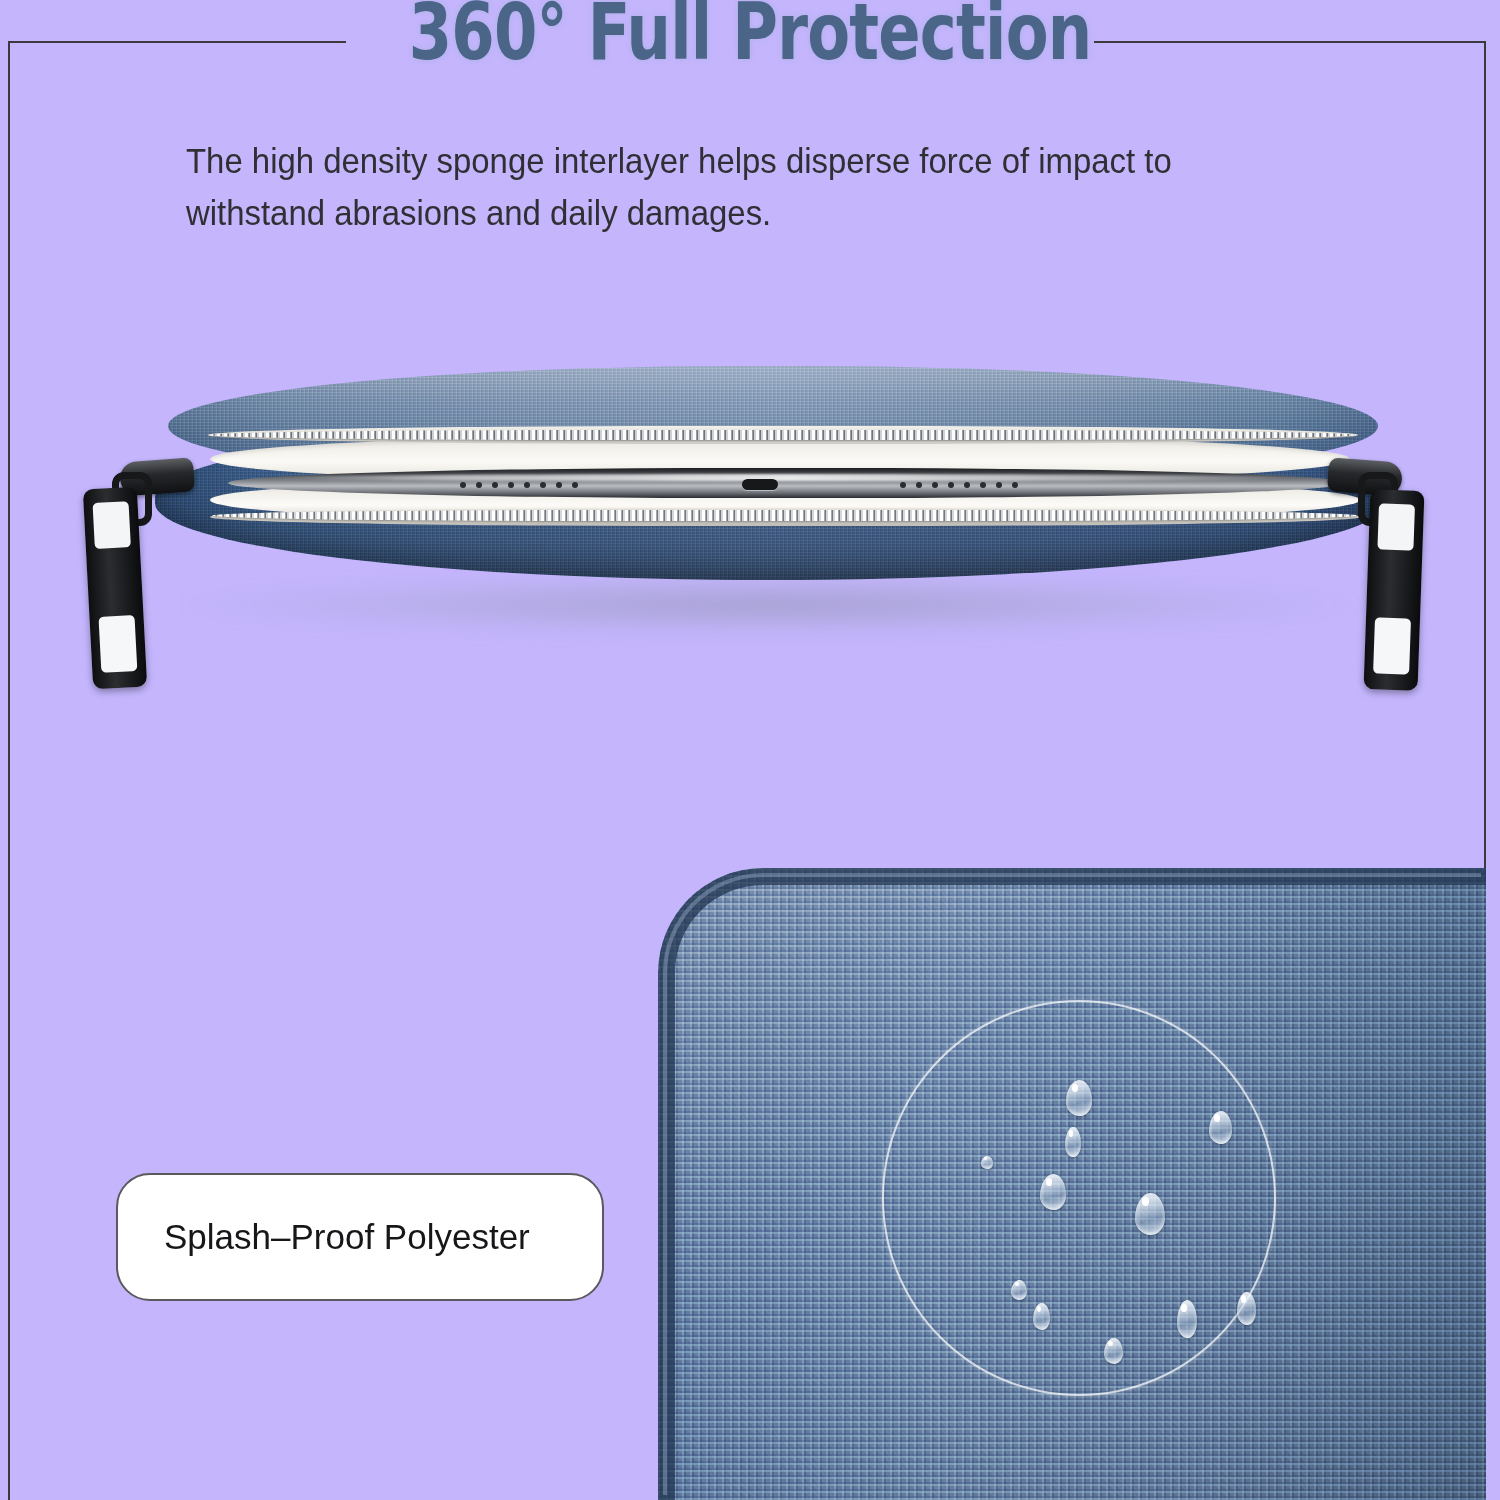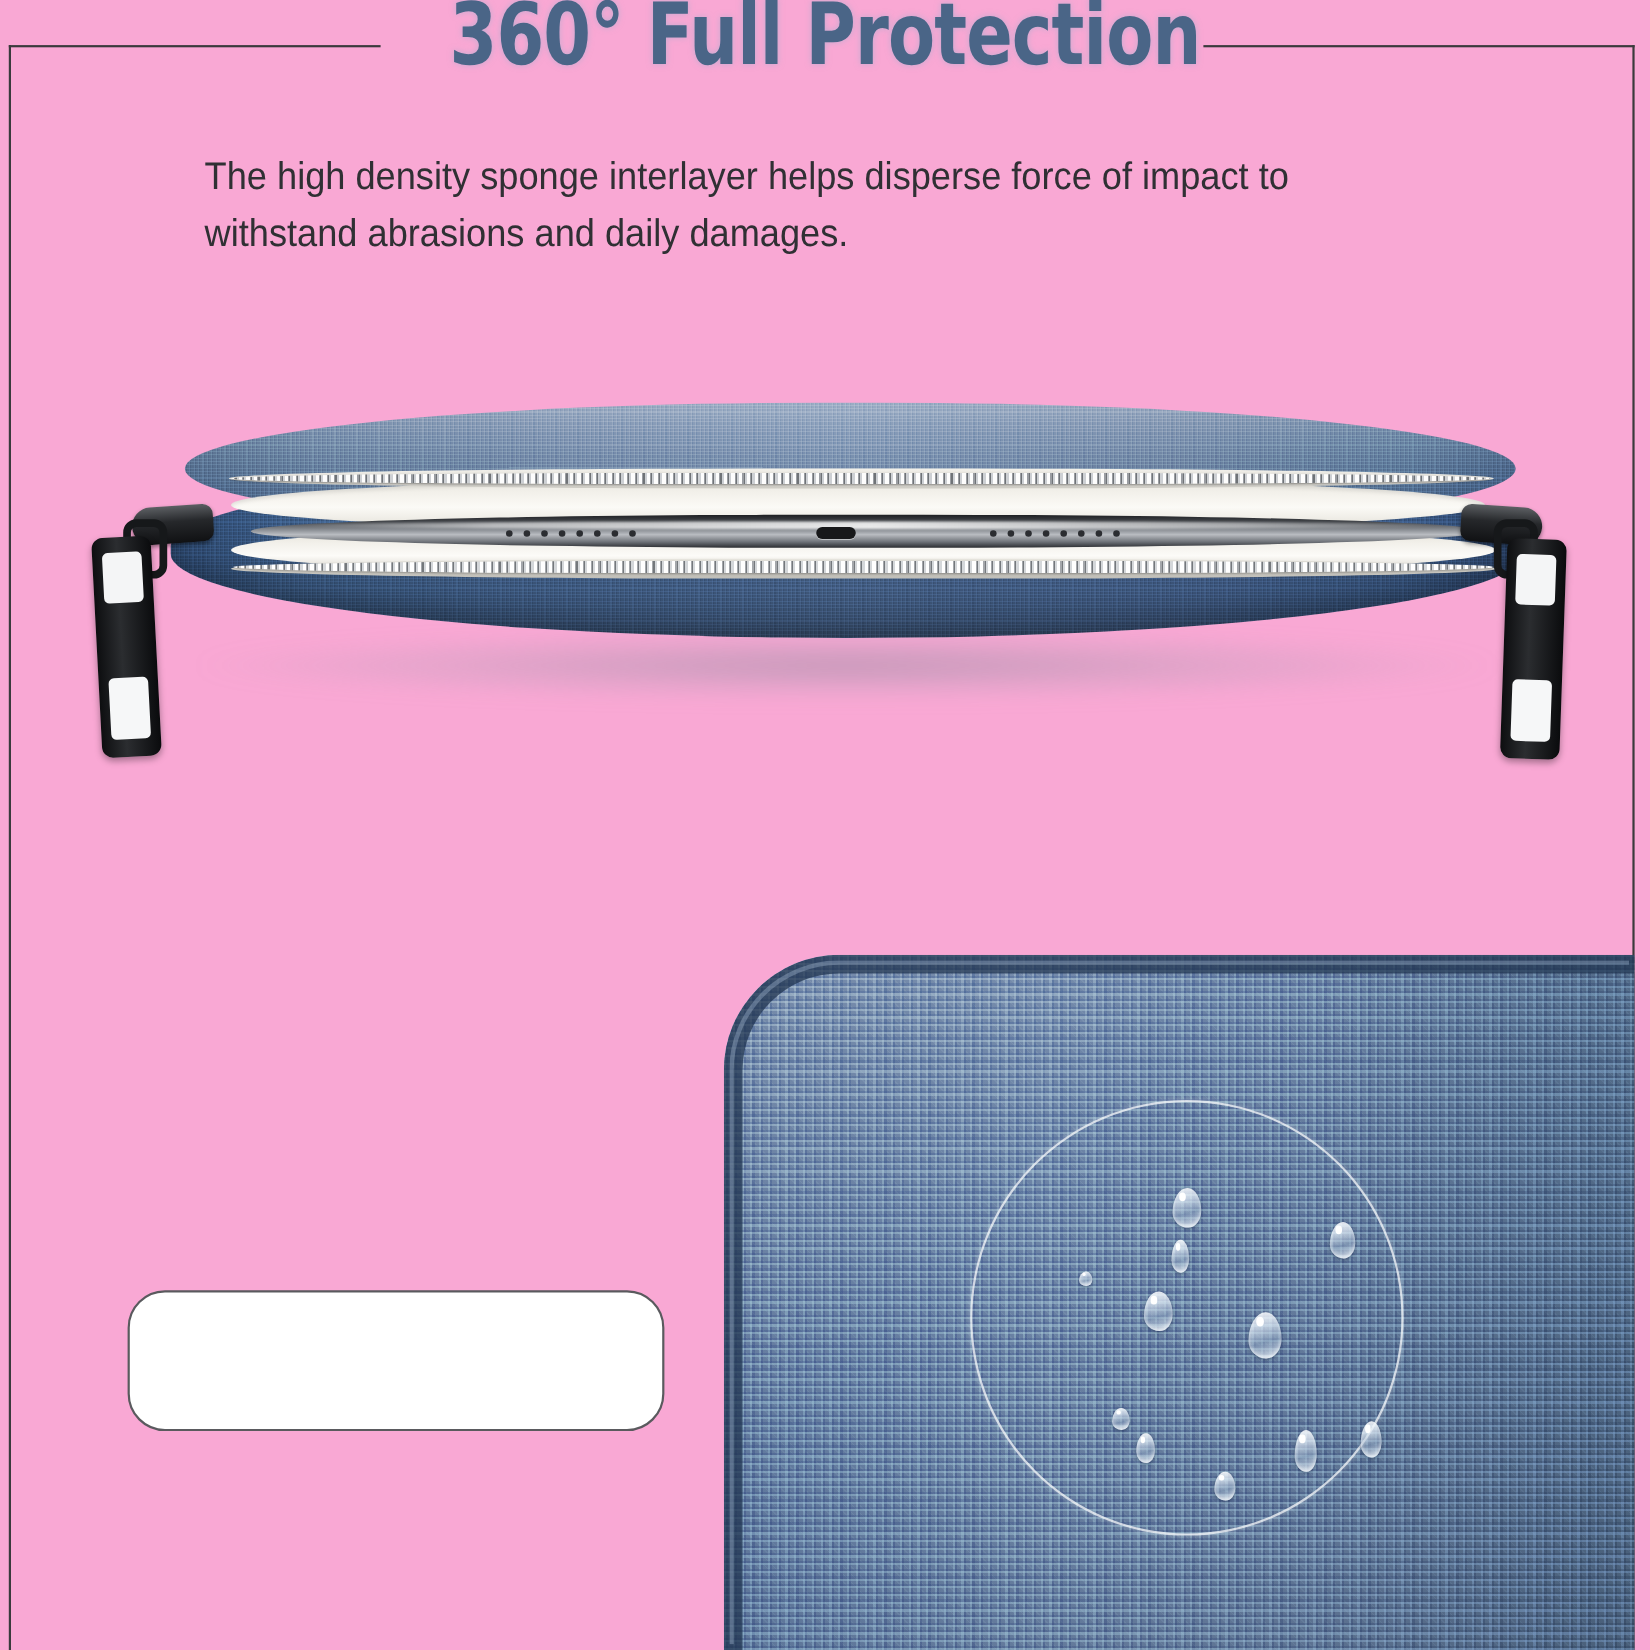--- a/index.html
+++ b/index.html
@@ -5,21 +5,21 @@
 <style>
   html, body {
     margin: 0;
     padding: 0;
     background: #ffffff;
   }
   #page {
     position: relative;
     width: 1500px;
     height: 1500px;
-    background: #f9a8d4;
+    background: #c4b5fd;
     overflow: hidden;
     font-family: "Liberation Sans", sans-serif;
   }
 
   
   .frame-left {
     position: absolute;
     left: 8px; top: 41px;
     width: 2px; height: 1459px;
     background: #3a3a3c;
@@ -504,15 +504,16 @@
   <div class="drop" style="left:1040px; top:1174px; width:26px;  height:36px;"></div>
   <div class="drop" style="left:1135px; top:1193px; width:30px;  height:42px;"></div>
   <div class="drop" style="left:981px;  top:1156px; width:12px;  height:13px;"></div>
   <div class="drop" style="left:1011px; top:1280px; width:16px;  height:20px;"></div>
   <div class="drop" style="left:1033px; top:1303px; width:17px;  height:27px;"></div>
   <div class="drop" style="left:1177px; top:1300px; width:20px;  height:38px;"></div>
   <div class="drop" style="left:1237px; top:1292px; width:19px;  height:33px;"></div>
   <div class="drop" style="left:1104px; top:1338px; width:19px;  height:26px;"></div>
 
   <div class="callout">
+    <div class="callout-line">Splash–Proof Polyester</div>
   </div>
 
 </div>
 
 </body></html>

